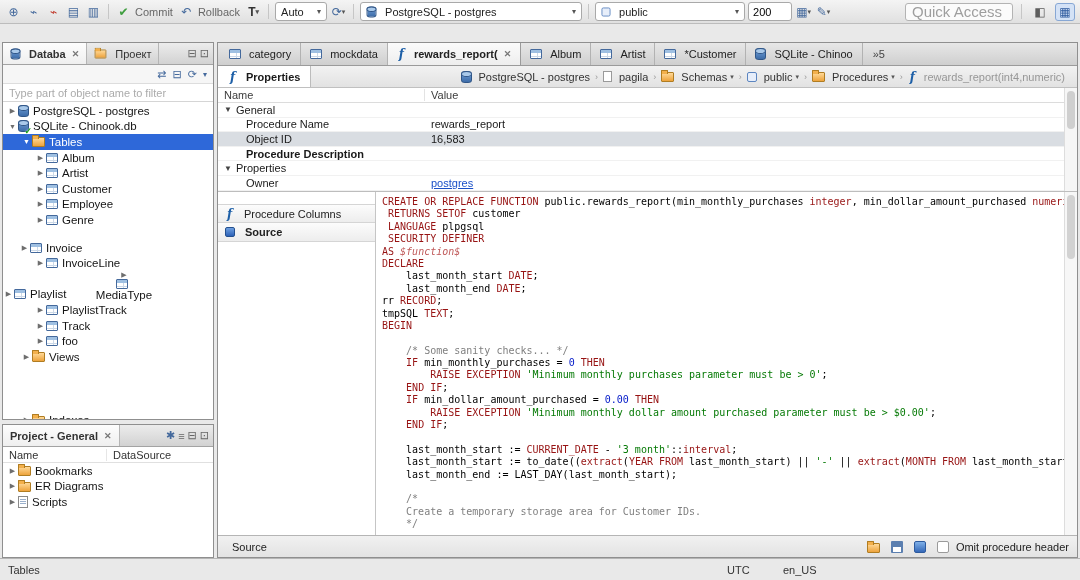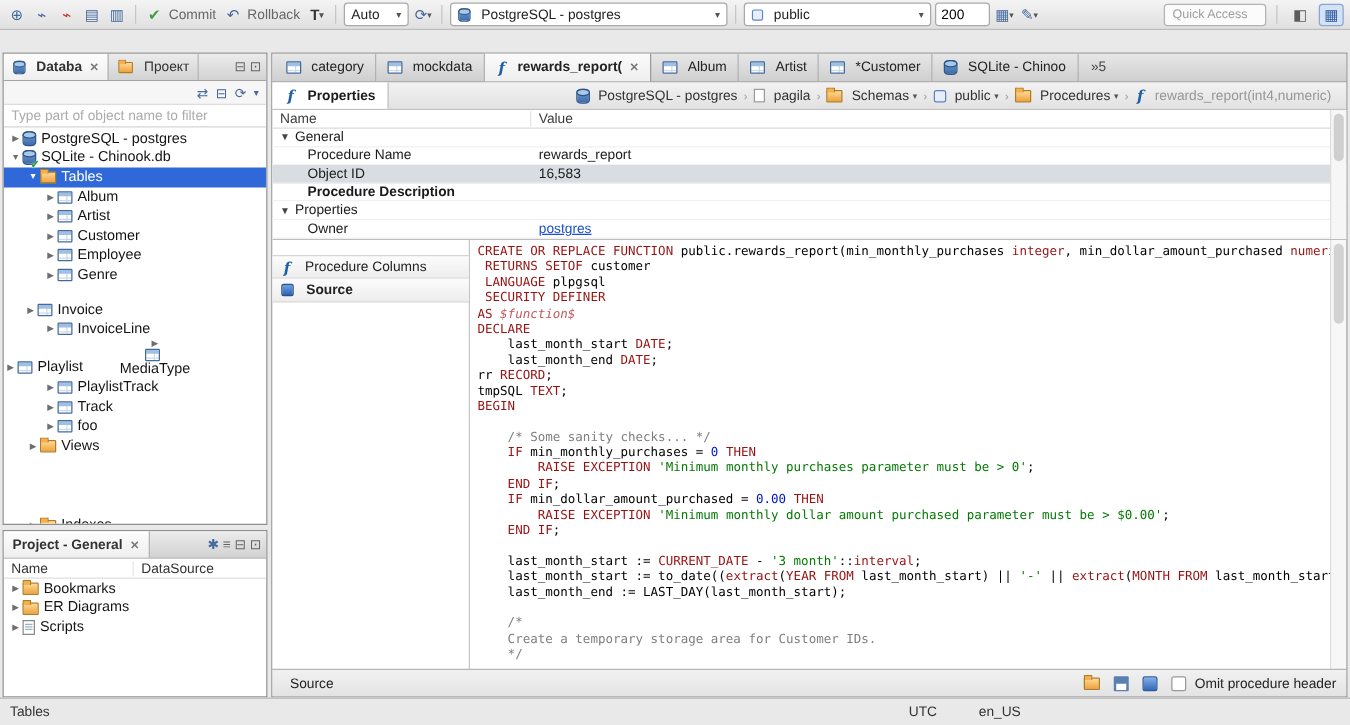--- a/index.html
+++ b/index.html
@@ -12,22 +12,22 @@
     background:linear-gradient(#f4f4f4,#e0e0e0);border-bottom:1px solid #bcbcbc}
   .tb-ico{min-width:17px;height:18px;display:inline-flex;align-items:center;justify-content:center;
     font-size:12px;border-radius:3px;color:#44699c}
   .tb-sep{width:1px;height:15px;background:#c6c6c6;margin:0 3px}
   .tb-label{font-size:11px;color:#676767;margin-right:2px}
   .combo{display:flex;align-items:center;gap:4px;background:#fff;border:1px solid #a9a9a9;
     border-radius:3px;height:19px;padding:0 5px;font-size:11px;color:#222}
   .combo .chev{font-size:8px;color:#555;margin-left:auto}
   .tb-input{width:44px;height:19px;border:1px solid #a9a9a9;border-radius:3px;background:#fff;
     font-size:11px;padding:0 4px;font-family:"Liberation Sans",sans-serif}
-  .qa-box{width:82px;height:18px;border:1px solid #b3b3b3;border-radius:3px;background:#fbfbfb;
-    color:#9e9e9e;font-size:10px;display:flex;align-items:center;padding:0 6px}
+  .qa-box{width:108px;height:18px;border:1px solid #b3b3b3;border-radius:3px;background:#fbfbfb;
+    color:#9e9e9e;font-size:15px;display:flex;align-items:center;padding:0 6px}
   .persp{width:20px;height:18px;display:inline-flex;align-items:center;justify-content:center;
     border-radius:3px;color:#5d5d5d}
   .persp.active{background:#d4e2f6;border:1px solid #87a7d4;color:#2d5a9e}
   .gap-row{height:18px}
 
   
   .workspace{display:flex;height:516px;padding:0 2px;gap:3px}
   .left-col{width:212px;display:flex;flex-direction:column;gap:4px}
   .panel{background:#fff;border:1px solid #8f8f8f;display:flex;flex-direction:column;overflow:hidden}
   .nav-panel{flex:1}
@@ -536,21 +536,21 @@
             <div class="cl"><span class="tk-c">    Create a temporary storage area for Customer IDs.</span></div>
             <div class="cl"><span class="tk-c">    */</span></div>
           </div>
         <div class="code-scroll">
             <div class="thumb"></div>
           </div>
       </div>
 
       <div class="ed-bottom">
         <span class="src-label">Source</span>
-        <span style="margin-left:auto;display:flex;align-items:center;gap:7px">
+        <span style="margin-left:auto;display:flex;align-items:flex-end;gap:7px">
           <span class="ticon ic-folder"></span>
           <span class="ticon ic-save"></span>
           <span class="ticon ic-view"></span>
           <span class="cb"></span>
           <span>Omit procedure header</span>
         </span>
       </div>
 
     </div>
   </div>

